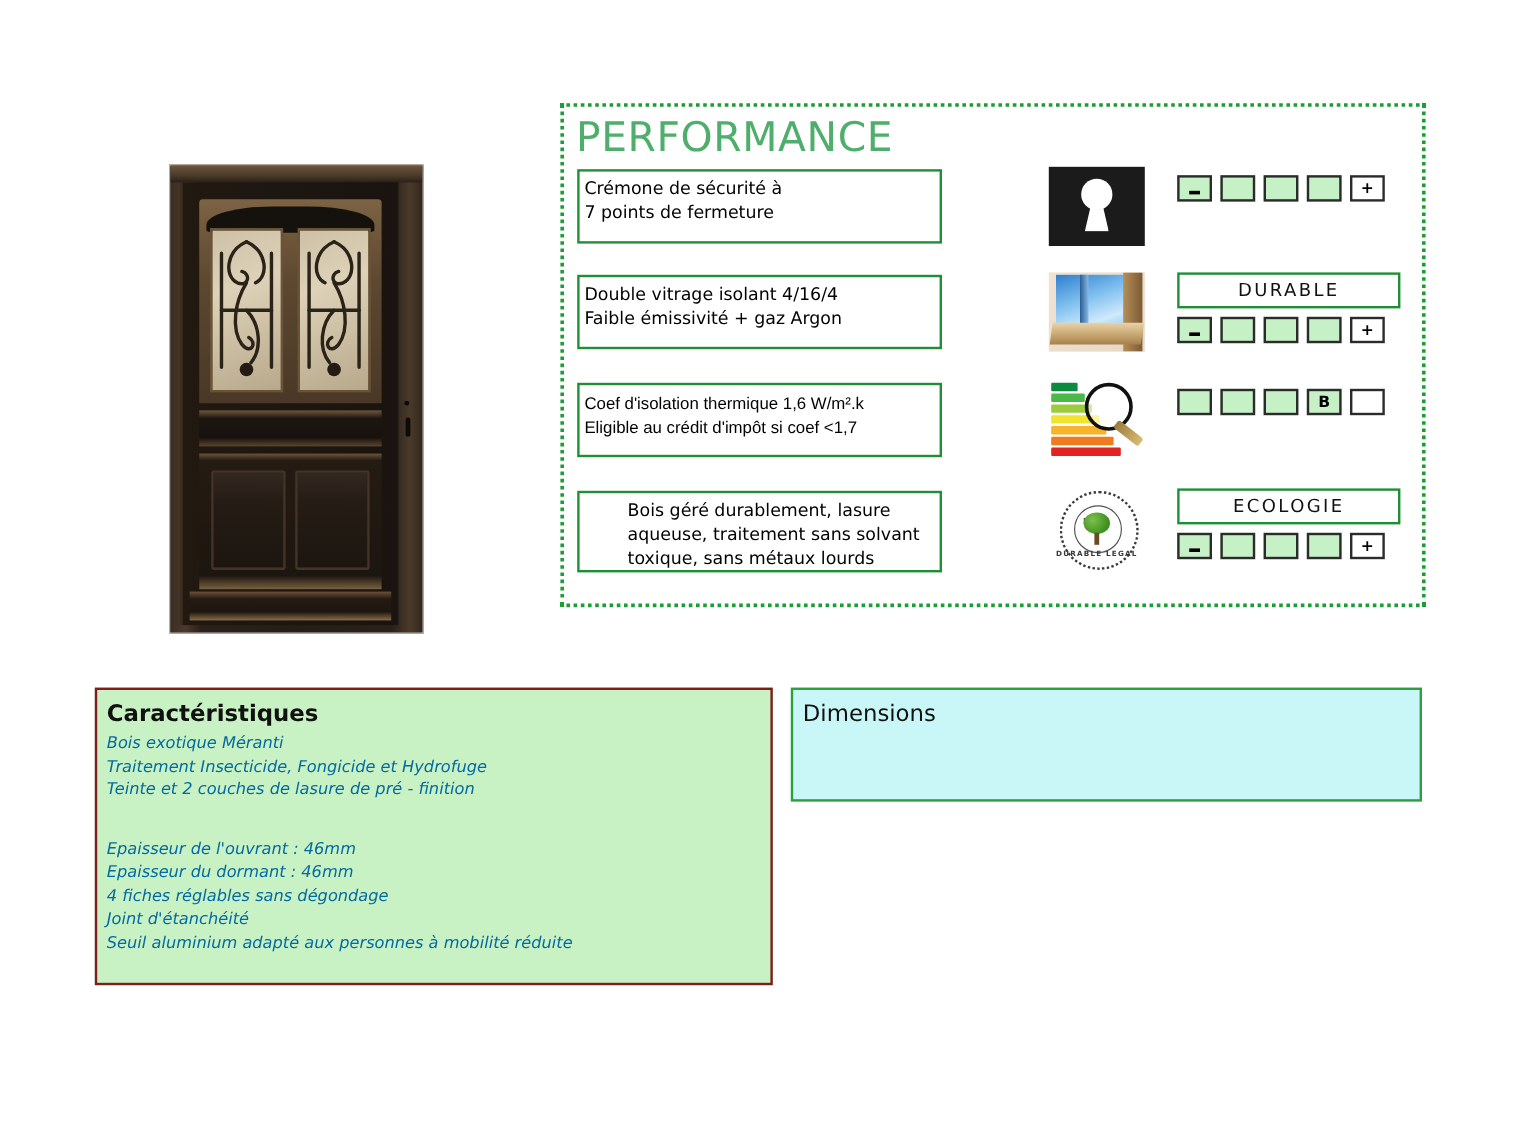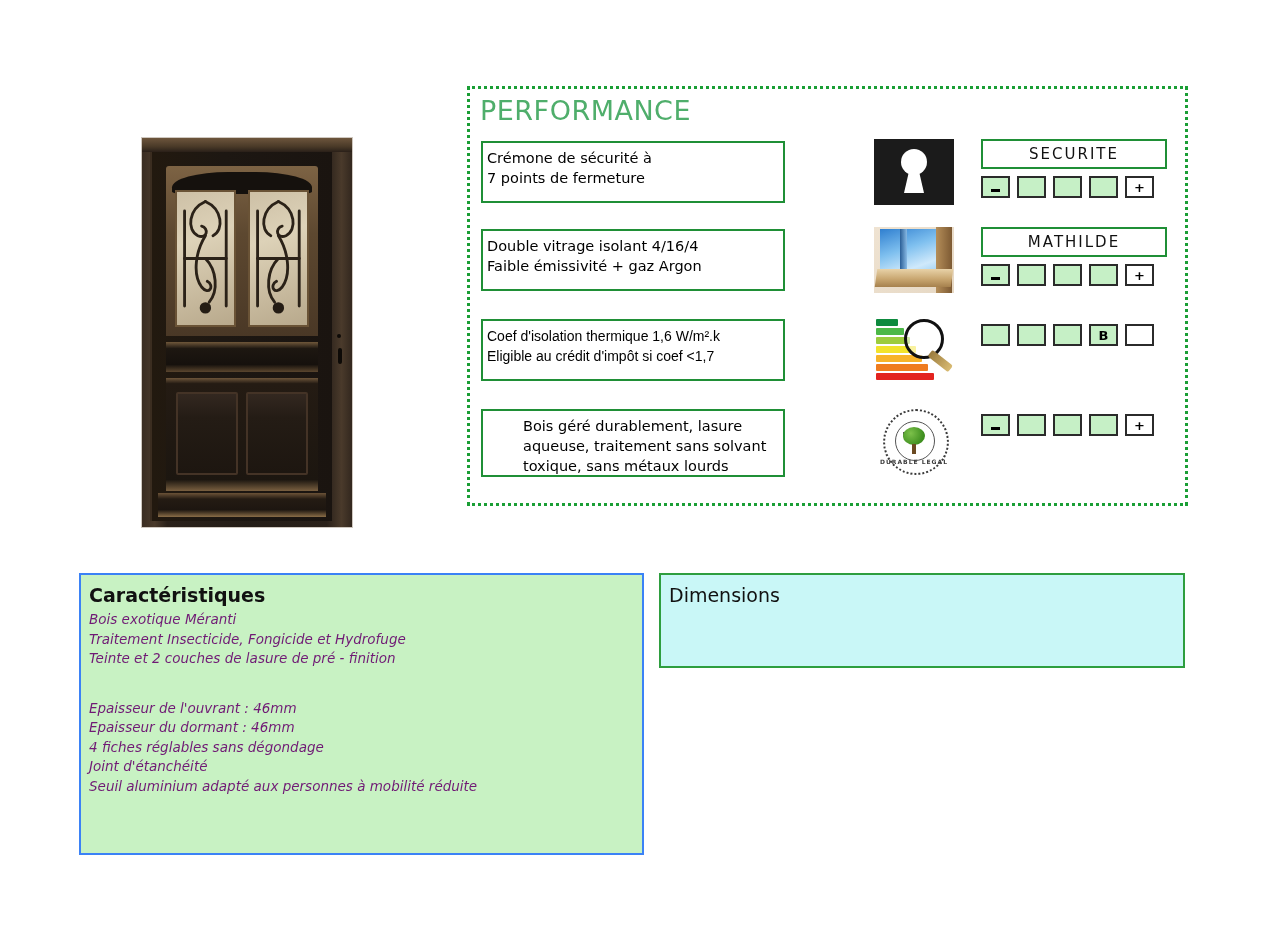--- a/index.html
+++ b/index.html
@@ -147,21 +147,21 @@
     border: 3px dotted #1a9e35;
     box-sizing: border-box;
     background: #ffffff;
   }
   #performance-heading {
     position: absolute;
     left: 10px;
     top: 6px;
     color: #4fae6b;
     font-family: "DejaVu Sans", sans-serif;
-    font-size: 27px;
+    font-size: 34px;
     letter-spacing: 0.5px;
   }
 
   .perf-row {
     position: absolute;
     left: 0;
     width: 100%;
     height: 80px;
   }
   .perf-row.r1 { top: 52px; }
@@ -363,39 +363,39 @@
     background: #000000;
     margin-top: 7px;
   }
 
   
   #caracteristiques-panel {
     position: absolute;
     left: 79px;
     top: 573px;
     width: 565px;
-    height: 282px;
-    border: 2px solid #3b82f6;
+    height: 248px;
+    border: 2px solid #7f1d1d;
     background: #c8f2c3;
     box-sizing: border-box;
     padding: 9px 0 0 8px;
   }
   #caracteristiques-heading {
     font-family: "DejaVu Sans", sans-serif;
     font-size: 19px;
     font-weight: bold;
     color: #111111;
     margin-bottom: 4px;
   }
   .carac-group {
     font-family: "DejaVu Sans", sans-serif;
     font-style: italic;
     font-size: 13.5px;
     line-height: 19.5px;
-    color: #701a75;
+    color: #0369a1;
     white-space: pre-line;
   }
   .carac-group.g2 { margin-top: 30px; }
   .carac-group.g3 { }
 
   
   #dimensions-panel {
     position: absolute;
     left: 659px;
     top: 573px;
@@ -492,21 +492,20 @@
     <div class="perf-row r1">
       <div class="desc-box">Crémone de sécurité à
 7 points de fermeture</div>
 
       <div class="perf-icon icon-keyhole">
         <div class="kh-top"></div>
         <div class="kh-stem"></div>
       </div>
 
       <div class="rating-group">
-        <div class="rating-label">SECURITE</div>
         <div class="rating-scale">
           <div class="scale-cell filled">
               <span class="minus"></span>
             </div>
           <div class="scale-cell filled"></div>
           <div class="scale-cell filled"></div>
           <div class="scale-cell filled"></div>
           <div class="scale-cell">+</div>
         </div>
       </div>
@@ -517,21 +516,21 @@
 Faible émissivité + gaz Argon</div>
 
       <div class="perf-icon icon-glazing">
         <div class="gz-sky"></div>
         <div class="gz-mullion"></div>
         <div class="gz-jamb"></div>
         <div class="gz-sill"></div>
       </div>
 
       <div class="rating-group">
-        <div class="rating-label">MATHILDE</div>
+        <div class="rating-label">DURABLE</div>
         <div class="rating-scale">
           <div class="scale-cell filled">
               <span class="minus"></span>
             </div>
           <div class="scale-cell filled"></div>
           <div class="scale-cell filled"></div>
           <div class="scale-cell filled"></div>
           <div class="scale-cell">+</div>
         </div>
       </div>
@@ -572,20 +571,21 @@
       <div class="perf-icon icon-eco">
         <div class="stamp-outer"></div>
         <div class="stamp-inner"></div>
         <div class="stamp-text-top">BOIS</div>
         <div class="tree-crown"></div>
         <div class="tree-trunk"></div>
         <div class="stamp-text-bottom">DURABLE LEGAL</div>
       </div>
 
       <div class="rating-group">
+        <div class="rating-label">ECOLOGIE</div>
         <div class="rating-scale">
           <div class="scale-cell filled">
               <span class="minus"></span>
             </div>
           <div class="scale-cell filled"></div>
           <div class="scale-cell filled"></div>
           <div class="scale-cell filled"></div>
           <div class="scale-cell">+</div>
         </div>
       </div>

